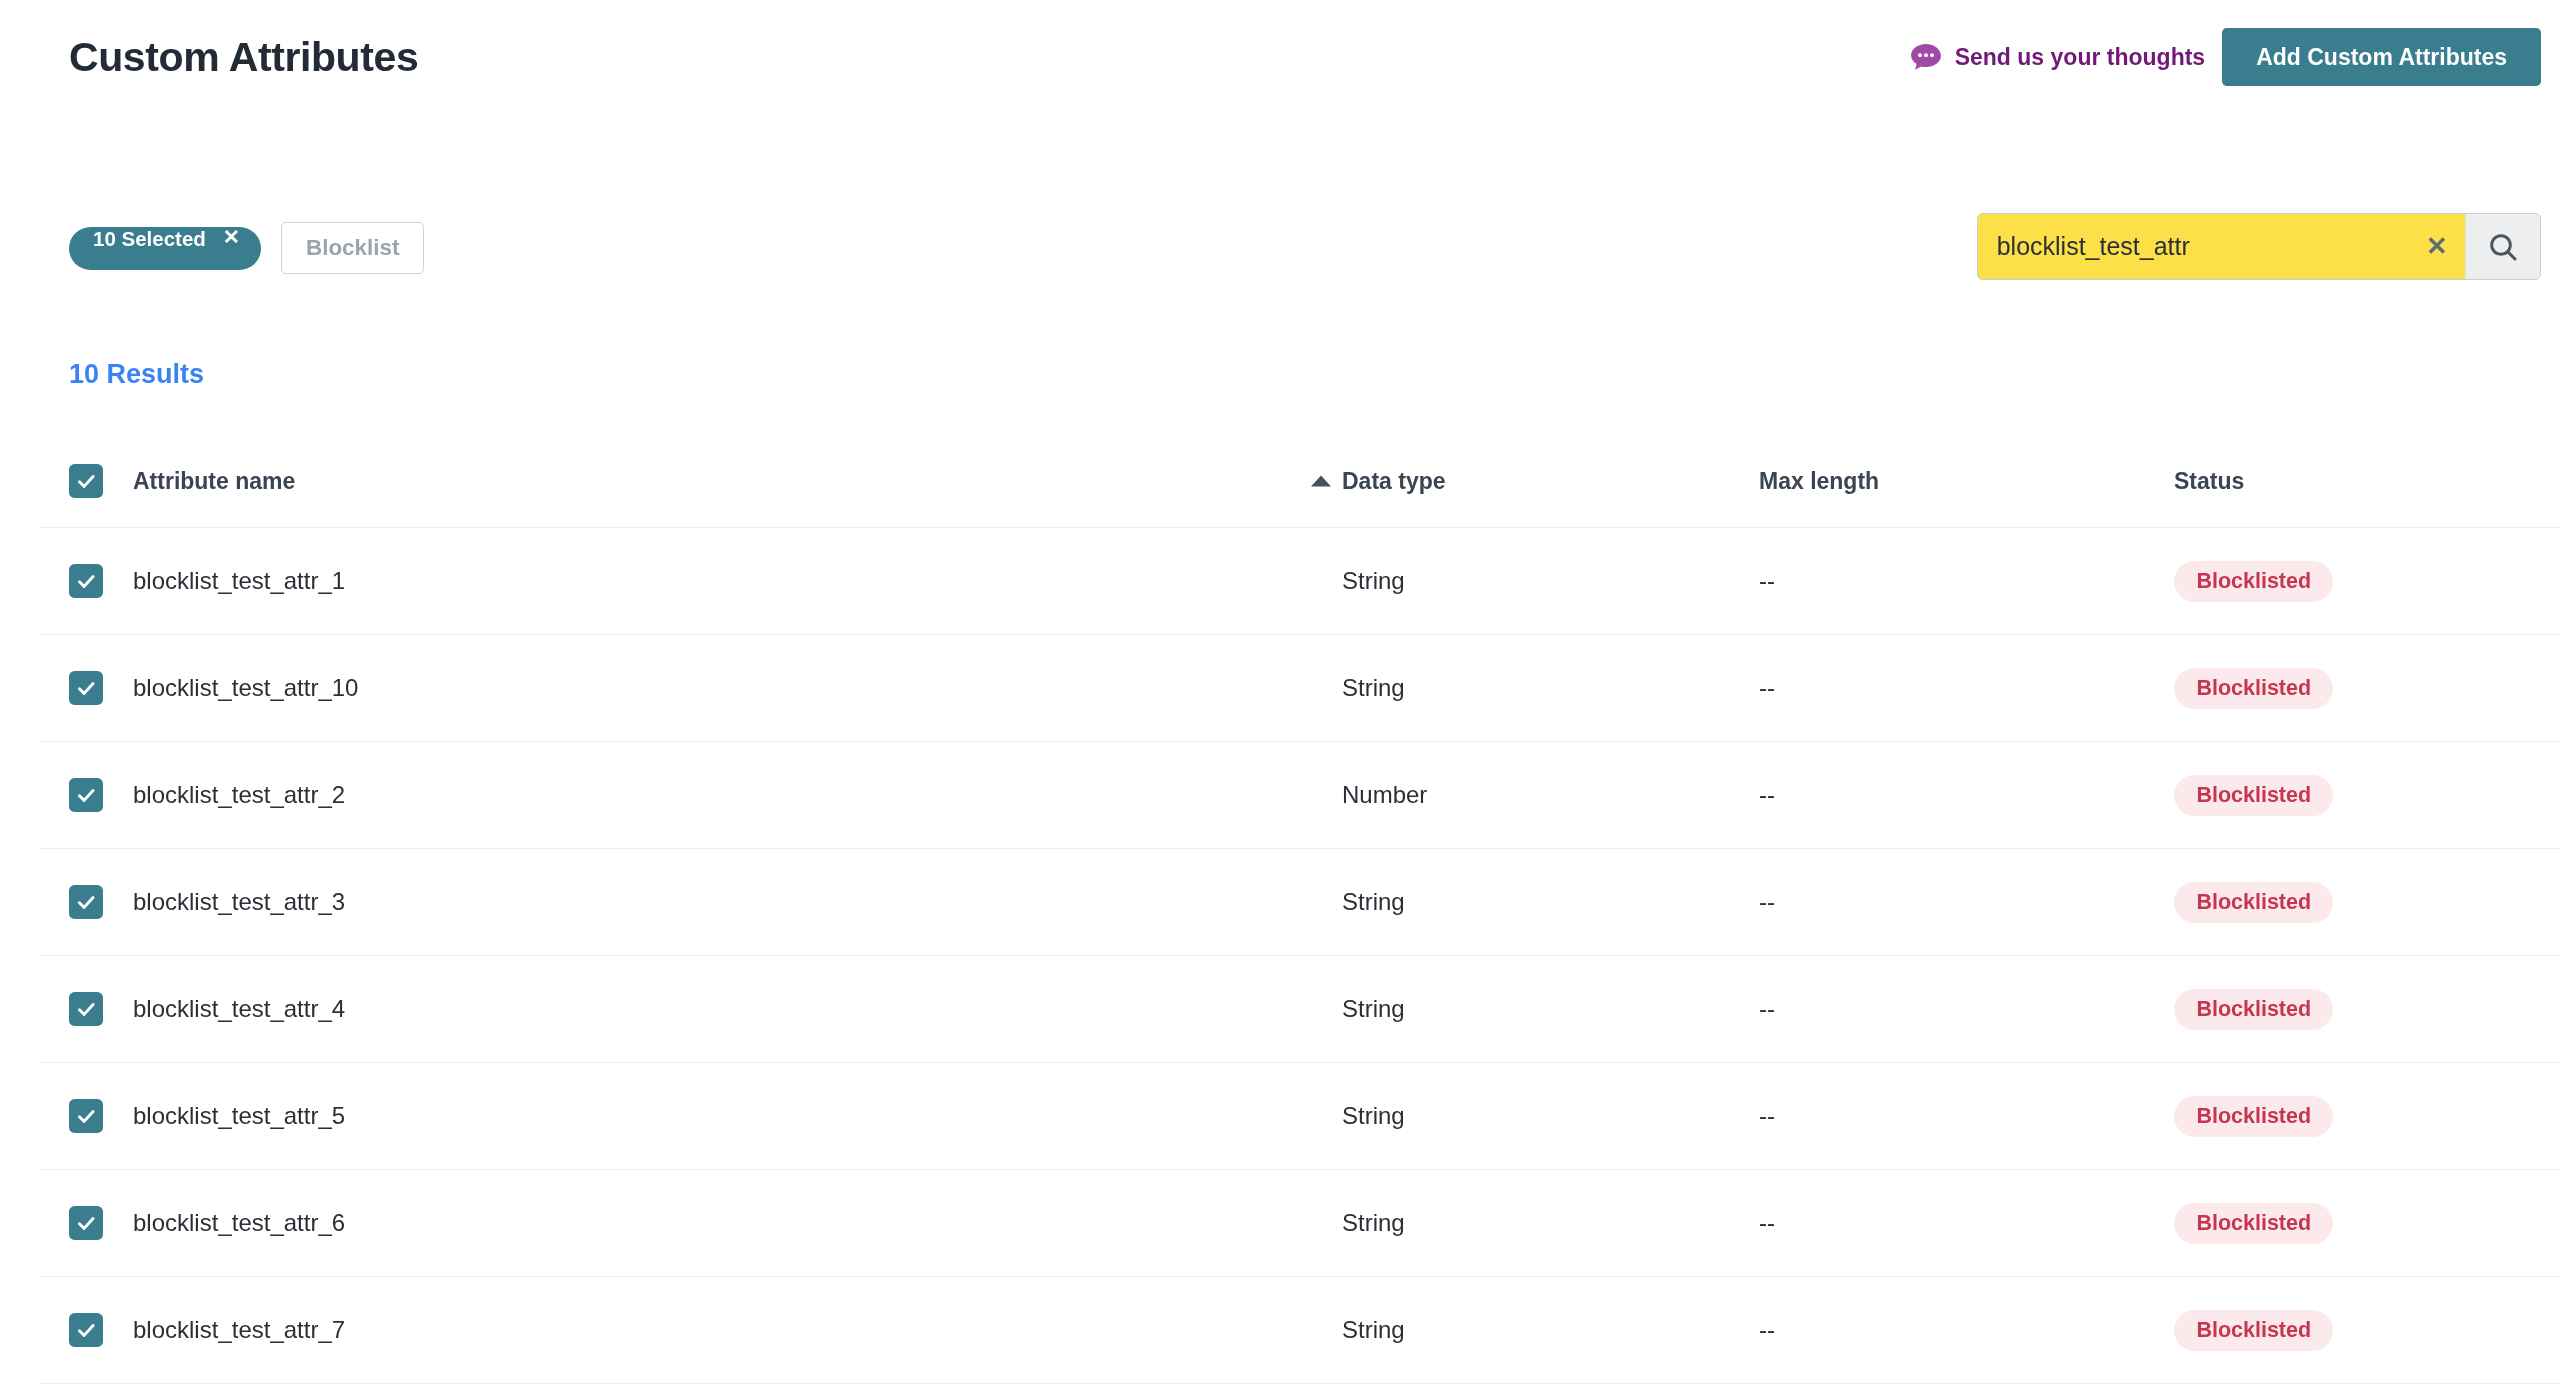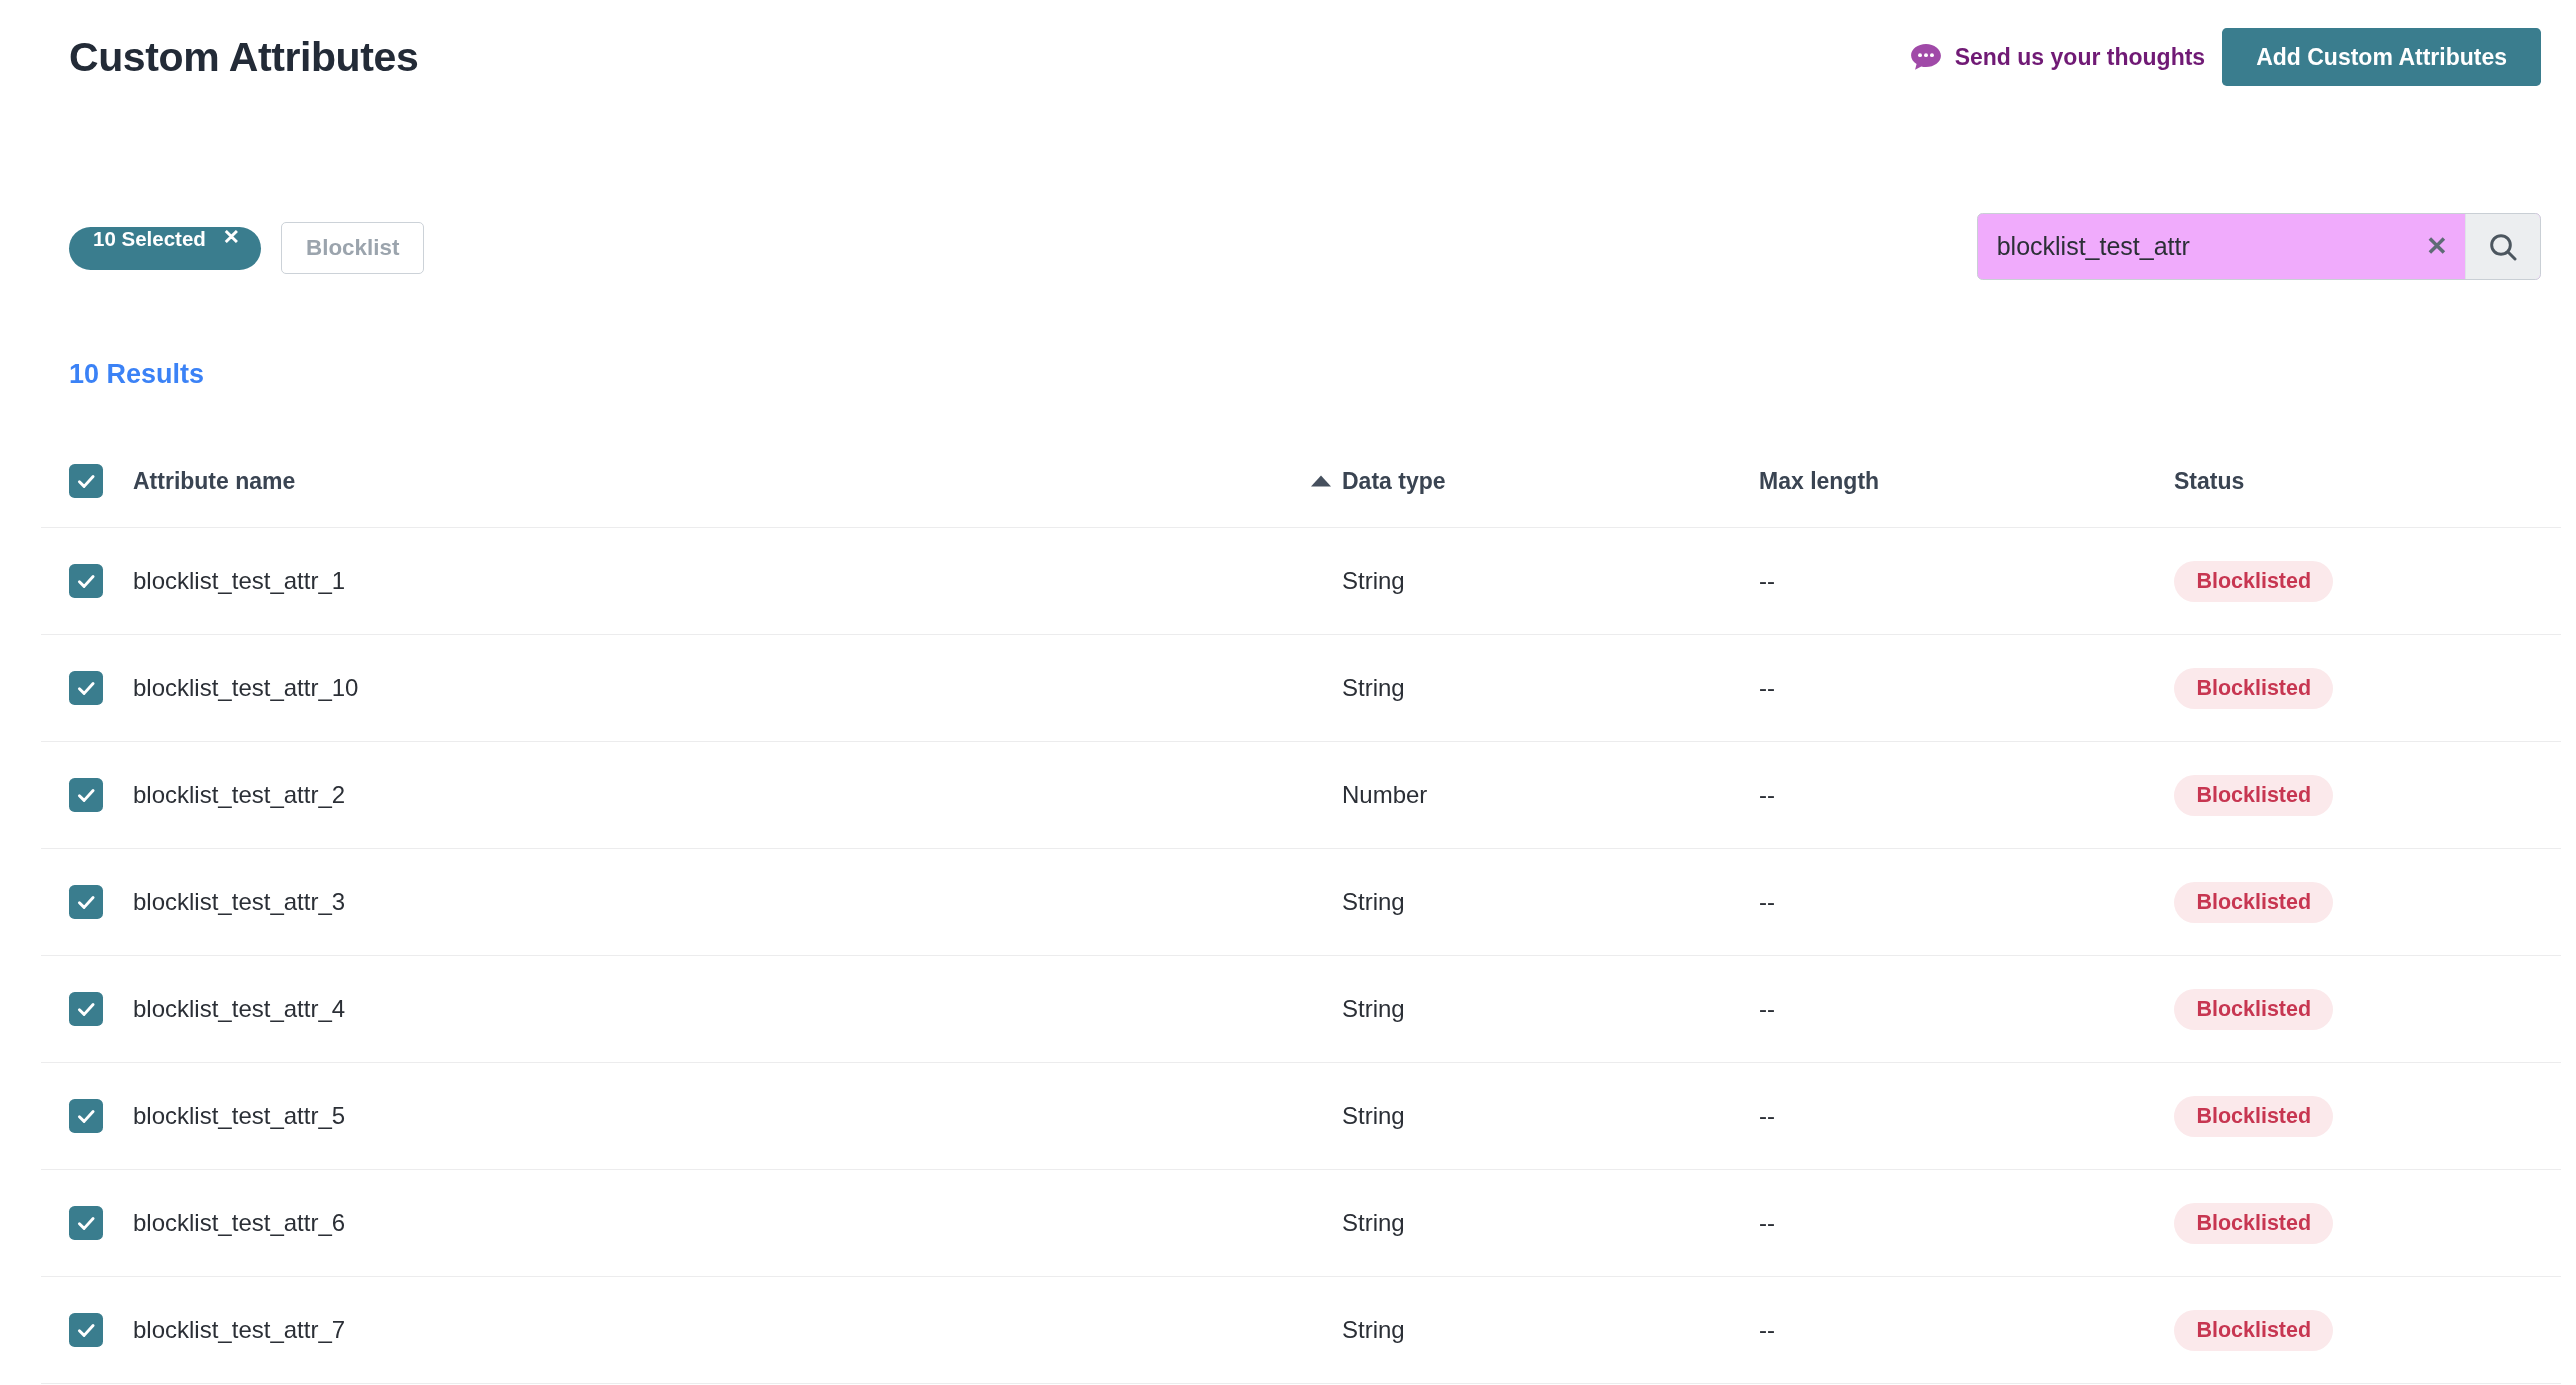--- a/index.html
+++ b/index.html
@@ -129,21 +129,21 @@
     position: absolute;
     right: 35px;
     top: 213px;
     display: flex;
     align-items: stretch;
     width: 564px;
     height: 67px;
     border: 1.9px solid #c9cfd5;
     border-radius: 5.6px;
     overflow: hidden;
-    background: #f0abfc;
+    background: #fde047;
   }
   .search-input {
     flex: 1;
     border: none;
     outline: none;
     font-family: "Liberation Sans", sans-serif;
     font-size: 25px;
     color: #2b2f36;
     padding: 0 18.7px 0 18.7px;
     background: transparent;

